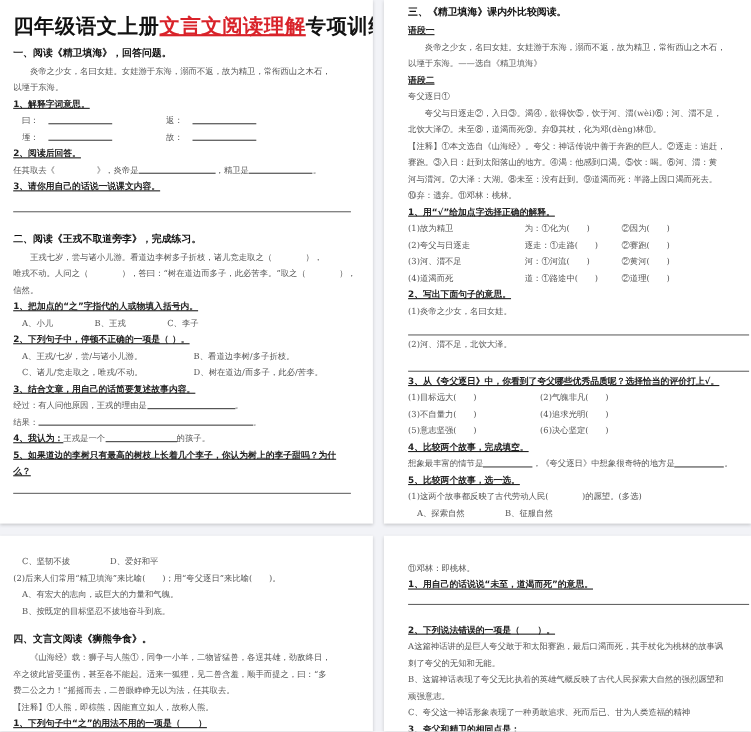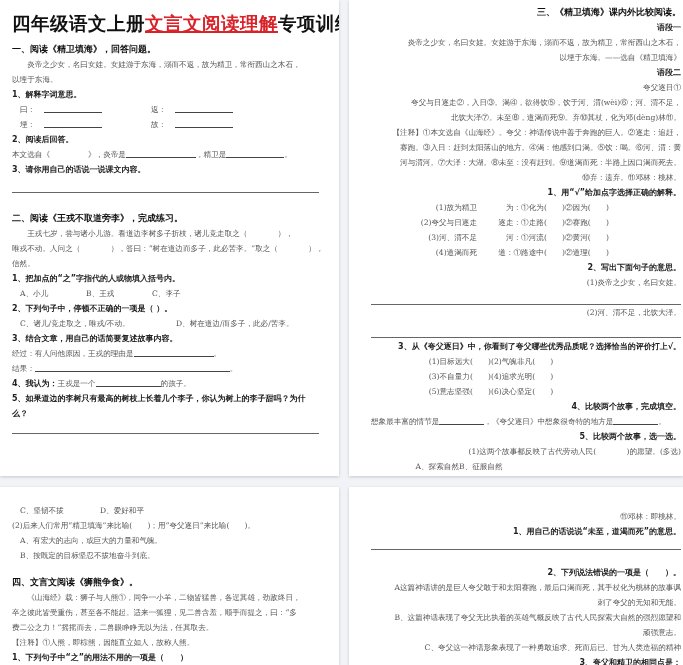--- a/index.html
+++ b/index.html
@@ -4,25 +4,25 @@
 <style>
   * { box-sizing: border-box; margin: 0; padding: 0; }
   html, body { width: 683px; height: 665px; overflow: hidden; background: #f2f3f7; }
   body { font-family: "DejaVu Serif", "Liberation Serif", serif; color: #333; position: relative; }
   .page { position: absolute; background: #fff; overflow: hidden; box-shadow: 0 1px 3px rgba(0,0,0,0.18); }
   #p1 { left: 0; top: 0; width: 339px; height: 476px; }
   #p2 { left: 349px; top: 0; width: 334px; height: 476px; }
   #p3 { left: 0; top: 487px; width: 339px; height: 178px; }
   #p4 { left: 349px; top: 487px; width: 334px; height: 178px; }
   .inner { position: absolute; left: 12px; right: 4px; top: 0; }
-  #p2 .inner, #p4 .inner { left: 22px; right: 2px; text-align: right; }
+  #p2 .inner, #p4 .inner { left: 22px; right: 2px; }
   .title { font-family: "DejaVu Sans", sans-serif; font-weight: bold; font-size: 18.5px; color: #111; text-align: center; margin-top: 11px; letter-spacing: 0.5px; white-space: nowrap; }
   .title .hl { color: #d9232a; text-decoration: underline; text-decoration-color: #d9232a; text-decoration-thickness: 2px; }
   .h { font-family: "DejaVu Sans", sans-serif; font-weight: bold; font-size: 9px; color: #111; line-height: 15px; white-space: nowrap; }
-  .q { font-family: "DejaVu Sans", sans-serif; font-size: 8px; color: #222; line-height: 15px; white-space: nowrap; font-weight: 600; }
+  .q { font-family: "DejaVu Sans", sans-serif; font-size: 8px; color: #222; line-height: 15px; white-space: nowrap; font-weight: 600; text-decoration: underline; }
   .t { font-size: 7.6px; color: #555; line-height: 15px; white-space: nowrap; }
   .t.ind { text-indent: 2em; }
   .row { display: flex; white-space: nowrap; font-size: 7.6px; color: #555; line-height: 15px; }
   .blank { display: inline-block; border-bottom: 1px solid #444; vertical-align: bottom; height: 11px; }
   .rule { border-top: 1px solid #666; }
 </style>
 </head>
 <body>
 
 <div class="page" id="p1">
@@ -42,21 +42,21 @@
     </div>
     <div class="row" style="padding-left:8px">
       <span style="width:24px">堙：</span>
         <span class="blank" style="width:58px"></span>
       <span style="width:49px"></span>
       <span style="width:24px">故：</span>
         <span class="blank" style="width:58px"></span>
     </div>
     <div class="q">2、阅读后回答。</div>
     <div class="row">
-      <span>本文选自《</span>
+      <span>任其取去《</span>
         <span style="width:38px"></span>
         <span>》，炎帝是</span>
         <span class="blank" style="width:70px"></span>
         <span>，精卫是</span>
         <span class="blank" style="width:58px"></span>
         <span>。</span>
     </div>
     <div class="q">3、请你用自己的话说一说课文内容。</div>
     <div style="height:15px"></div>
     <div class="rule" style="width:307px"></div>
@@ -65,20 +65,24 @@
     <div class="t ind">王戎七岁，尝与诸小儿游。看道边李树多子折枝，诸儿竞走取之（　　　　），</div>
     <div class="t">唯戎不动。人问之（　　　　），答曰：“树在道边而多子，此必苦李。”取之（　　　　），</div>
     <div class="t">信然。</div>
     <div class="q">1、把加点的“之”字指代的人或物填入括号内。</div>
     <div class="row" style="padding-left:8px">
       <span style="width:66px">A、小儿</span>
         <span style="width:66px">B、王戎</span>
         <span>C、李子</span>
     </div>
     <div class="q">2、下列句子中，停顿不正确的一项是（  ）。</div>
+    <div class="row" style="padding-left:8px">
+      <span style="width:156px">A、王戎/七岁，尝/与诸小儿游。</span>
+        <span>B、看道边李树/多子折枝。</span>
+    </div>
     <div class="row" style="padding-left:8px">
       <span style="width:156px">C、诸儿/竞走取之，唯戎/不动。</span>
         <span>D、树在道边/而多子，此必/苦李。</span>
     </div>
     <div class="q">3、结合文章，用自己的话简要复述故事内容。</div>
     <div class="row">
         <span>经过：有人问他原因，王戎的理由是</span>
         <span class="blank" style="width:80px"></span>
         <span>。</span>
       </div>

